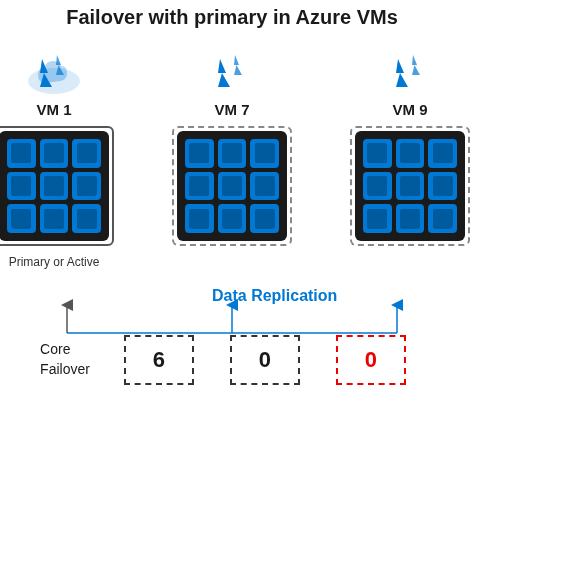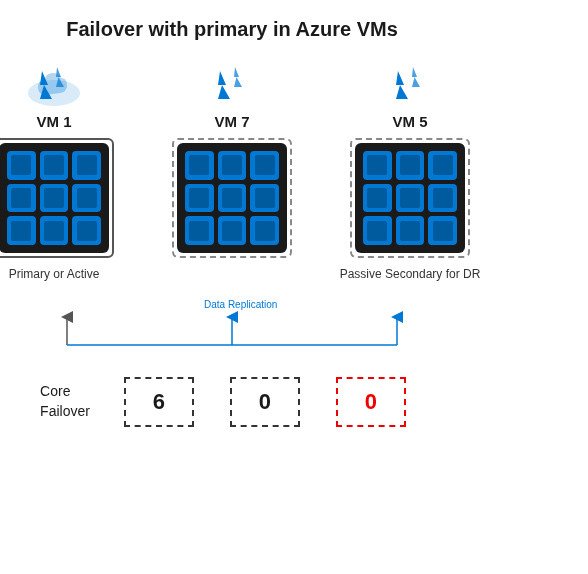--- a/index.html
+++ b/index.html
@@ -11,21 +11,21 @@
       overflow: hidden;
       position: relative;
     }
 
     .page-container {
       width: 464px;
       height: 574px;
       display: flex;
       flex-direction: column;
       align-items: center;
-      padding-top: 18px;
+      padding-top: 6px;
     }
 
     .title {
       font-size: 20px;
       font-weight: 700;
       color: #1a1a1a;
       margin-bottom: 22px;
       text-align: center;
     }
 
@@ -123,21 +123,20 @@
       position: relative;
       height: 44px;
       margin-top: 2px;
     }
 
     
     .licenses-row {
       display: flex;
       flex-direction: row;
       align-items: center;
-      margin-top: 30px;
       gap: 0px;
     }
 
     .licenses-label {
       font-size: 14px;
       color: #1a1a1a;
       margin-right: 16px;
       line-height: 1.4;
       text-align: left;
     }
@@ -256,21 +255,21 @@
           </div>
         </div>
       </div>
     </div>
 
     <div class="vm-column">
       <svg class="cloud-icon" viewBox="0 0 60 44" fill="none" xmlns="http://www.w3.org/2000/svg">
         <path d="M18 8 L24 22 L20 22 L28 36 L16 36 L20 22 L16 22 Z" fill="#0078d4"></path>
         <path d="M25 4 L29 14 L26.5 14 L32 24 L24 24 L26.5 14 L24 14 Z" fill="#0078d4" opacity="0.7" transform="translate(8,0)"></path>
       </svg>
-      <div class="vm-label">VM 5</div>
+      <div class="vm-label">VM 9</div>
       <div class="vm-box-wrapper dashed-border">
         <div class="vm-box-outer">
           <div class="vm-box">
             <div class="chip">
                 <div class="chip-inner"></div>
               </div>
             <div class="chip">
                 <div class="chip-inner"></div>
               </div>
             <div class="chip">
@@ -290,28 +289,27 @@
               </div>
             <div class="chip">
                 <div class="chip-inner"></div>
               </div>
             <div class="chip">
                 <div class="chip-inner"></div>
               </div>
           </div>
         </div>
       </div>
-      <div class="vm-description">Passive Secondary for DR</div>
     </div>
 
   </div>
 
   <div class="arrows-area" style="position:relative; width:480px; height:50px; margin-top:4px;">
 
-    <div style="position:absolute; left:212px; top:2px; font-size:10px; color:#0078d4; white-space:nowrap;">Data Replication</div>
+    <div style="position:absolute; left:220px; top:2px; font-size:16px; color:#0078d4; white-space:nowrap;font-weight:bold;">Data Replication</div>
 
     <svg width="480" height="50" viewBox="0 0 480 50" style="position:absolute;left:0;top:0;">
 
       <line x1="75" y1="48" x2="75" y2="20" stroke="#555" stroke-width="1.5" marker-end="url(#arrowhead-gray)"></line>
 
       <line x1="240" y1="48" x2="240" y2="20" stroke="#0078d4" stroke-width="1.5" marker-end="url(#arrowhead-blue)"></line>
 
       <line x1="405" y1="48" x2="405" y2="20" stroke="#0078d4" stroke-width="1.5" marker-end="url(#arrowhead-blue2)"></line>
 
       <line x1="75" y1="48" x2="405" y2="48" stroke="#0078d4" stroke-width="1.5"></line>

